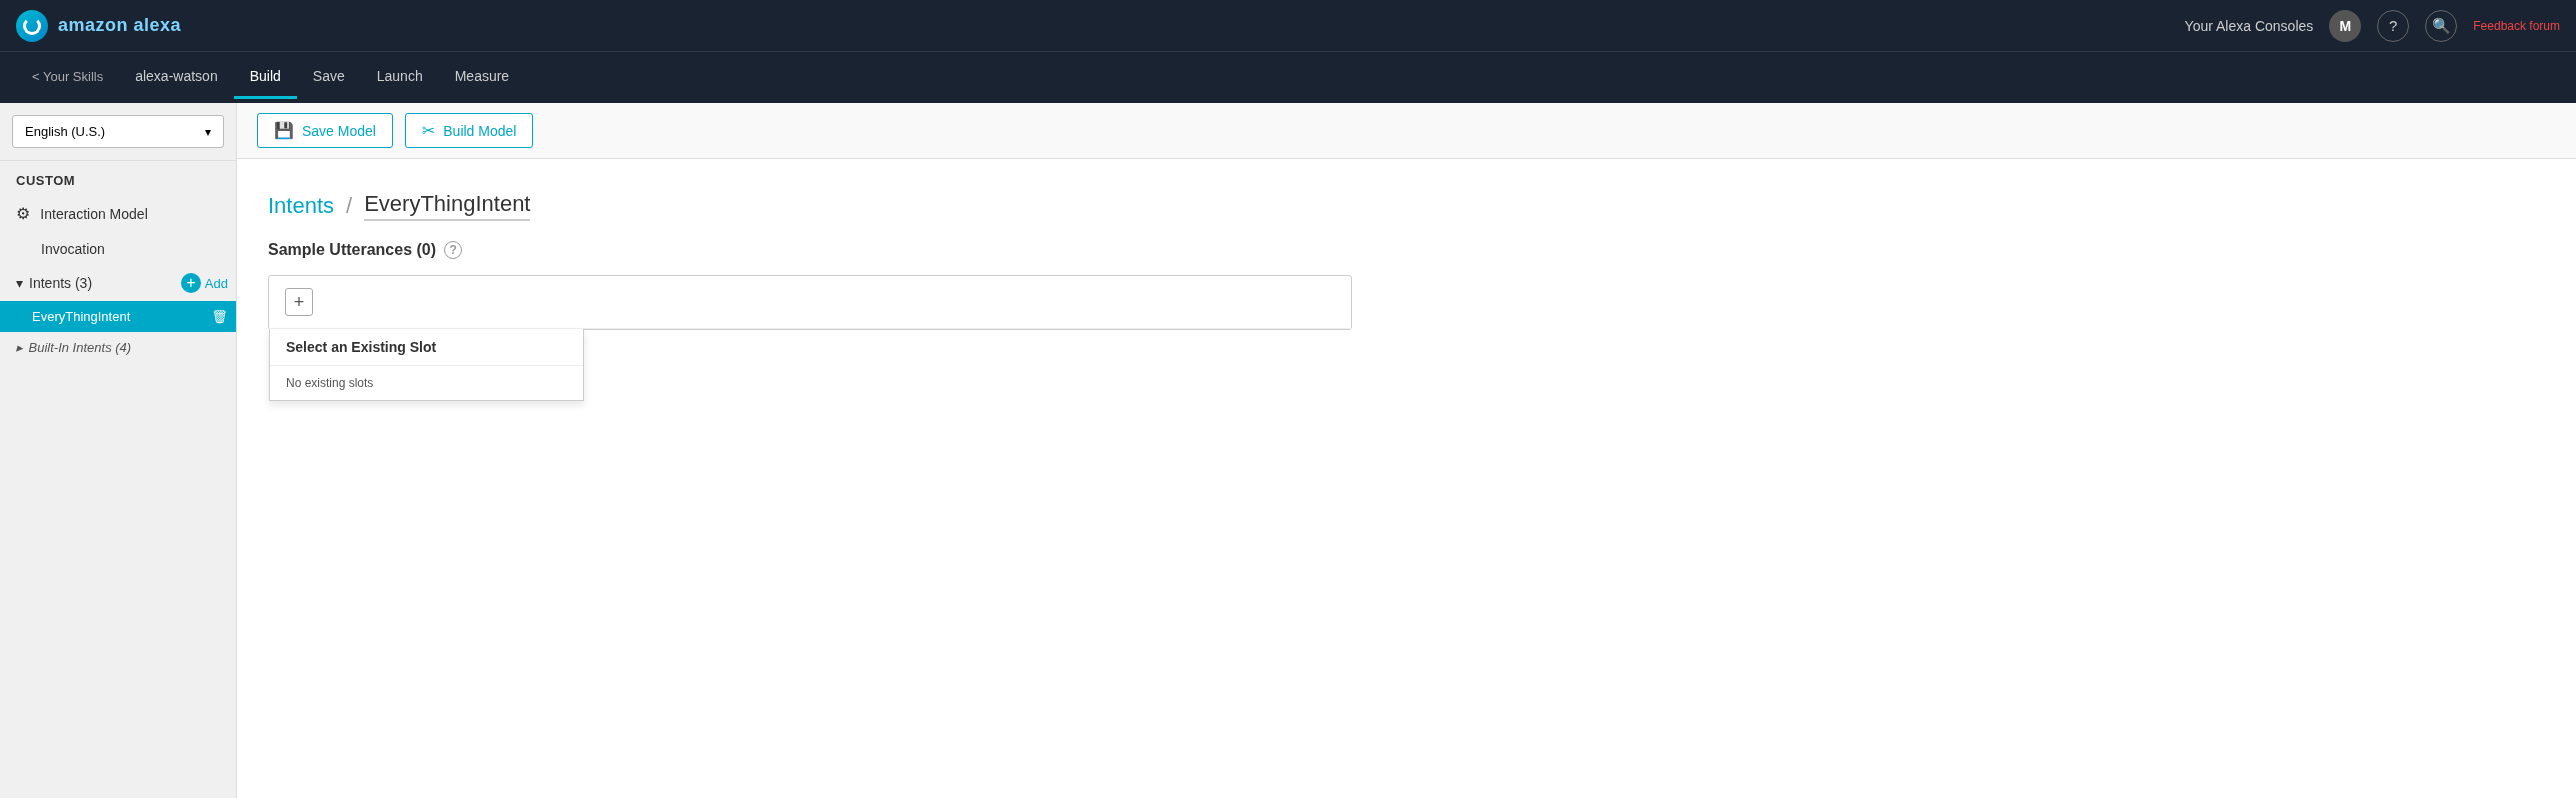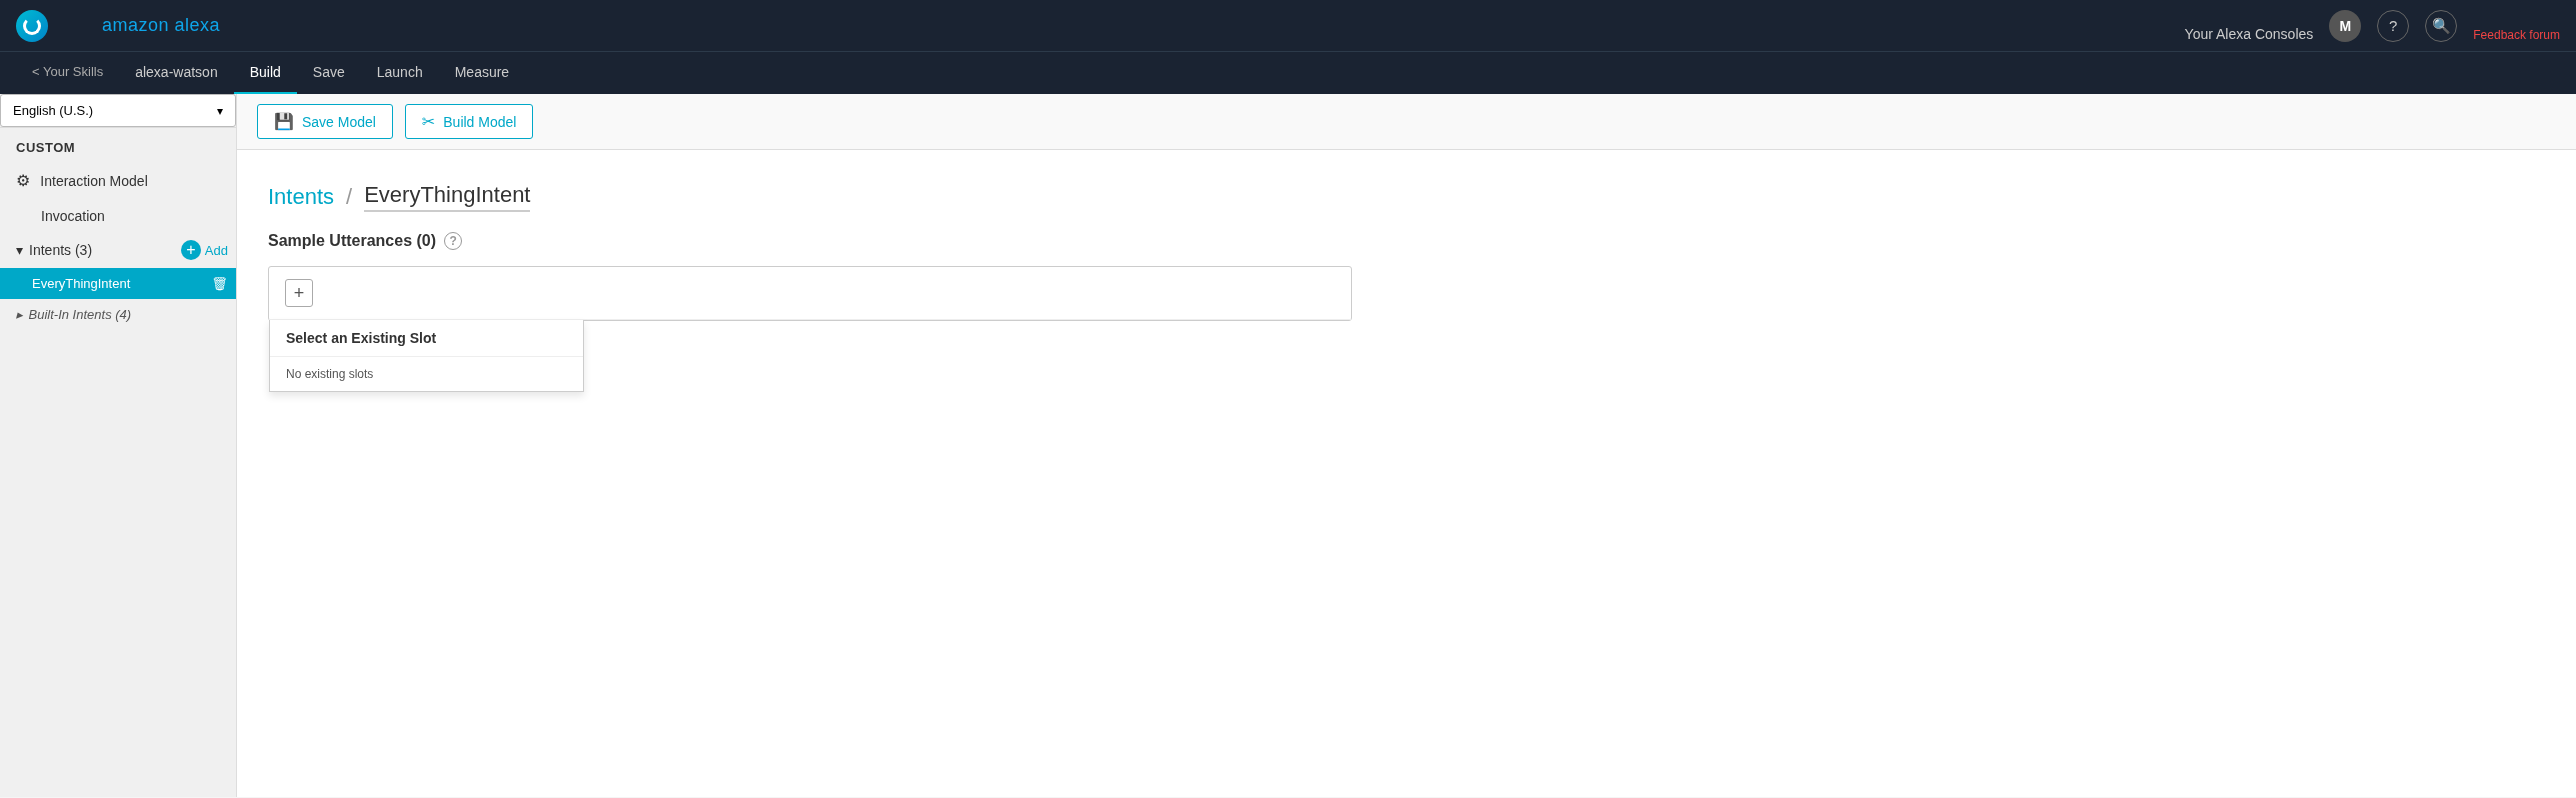--- a/index.html
+++ b/index.html
@@ -36,28 +36,27 @@
     }
     .logo-inner {
       width: 18px;
       height: 18px;
       border-radius: 50%;
       border: 3px solid white;
       border-top-color: transparent;
     }
     .logo-text {
       font-size: 18px;
-      font-weight: 400;
-      color: #0ea5e9;
+      font-weight: 700;
+      color: #7dd3fc;
       letter-spacing: 0.5px;
-      margin-left: 44px;
     }
     .top-nav-right {
       display: flex;
-      align-items: flex-end;
+      align-items: center;
       gap: 16px;
     }
     .your-consoles {
       color: #ccc;
       font-size: 14px;
     }
     .avatar {
       width: 32px;
       height: 32px;
       border-radius: 50%;
@@ -86,21 +85,21 @@
     .feedback-link {
       color: #ef4444;
       font-size: 12px;
       cursor: pointer;
     }
 
     
     .second-nav {
       background: #1a2332;
       border-top: 1px solid #2c3a4a;
-      height: 43px;
+      height: 52px;
       display: flex;
       align-items: center;
       padding: 0 0 0 16px;
       gap: 0;
     }
     .second-nav-item {
       color: #ccc;
       padding: 0 16px;
       height: 43px;
       display: flex;
@@ -126,20 +125,21 @@
 
     
     .sidebar {
       width: 237px;
       min-width: 237px;
       background: #f0f0f0;
       border-right: 1px solid #ddd;
       overflow-y: auto;
     }
     .sidebar-lang-dropdown {
+      padding: 12px;
       background: #f0f0f0;
       border-bottom: 1px solid #ddd;
     }
     .lang-select {
       width: 100%;
       padding: 8px 12px;
       border: 1px solid #bbb;
       border-radius: 3px;
       background: #fff;
       font-size: 13px;

